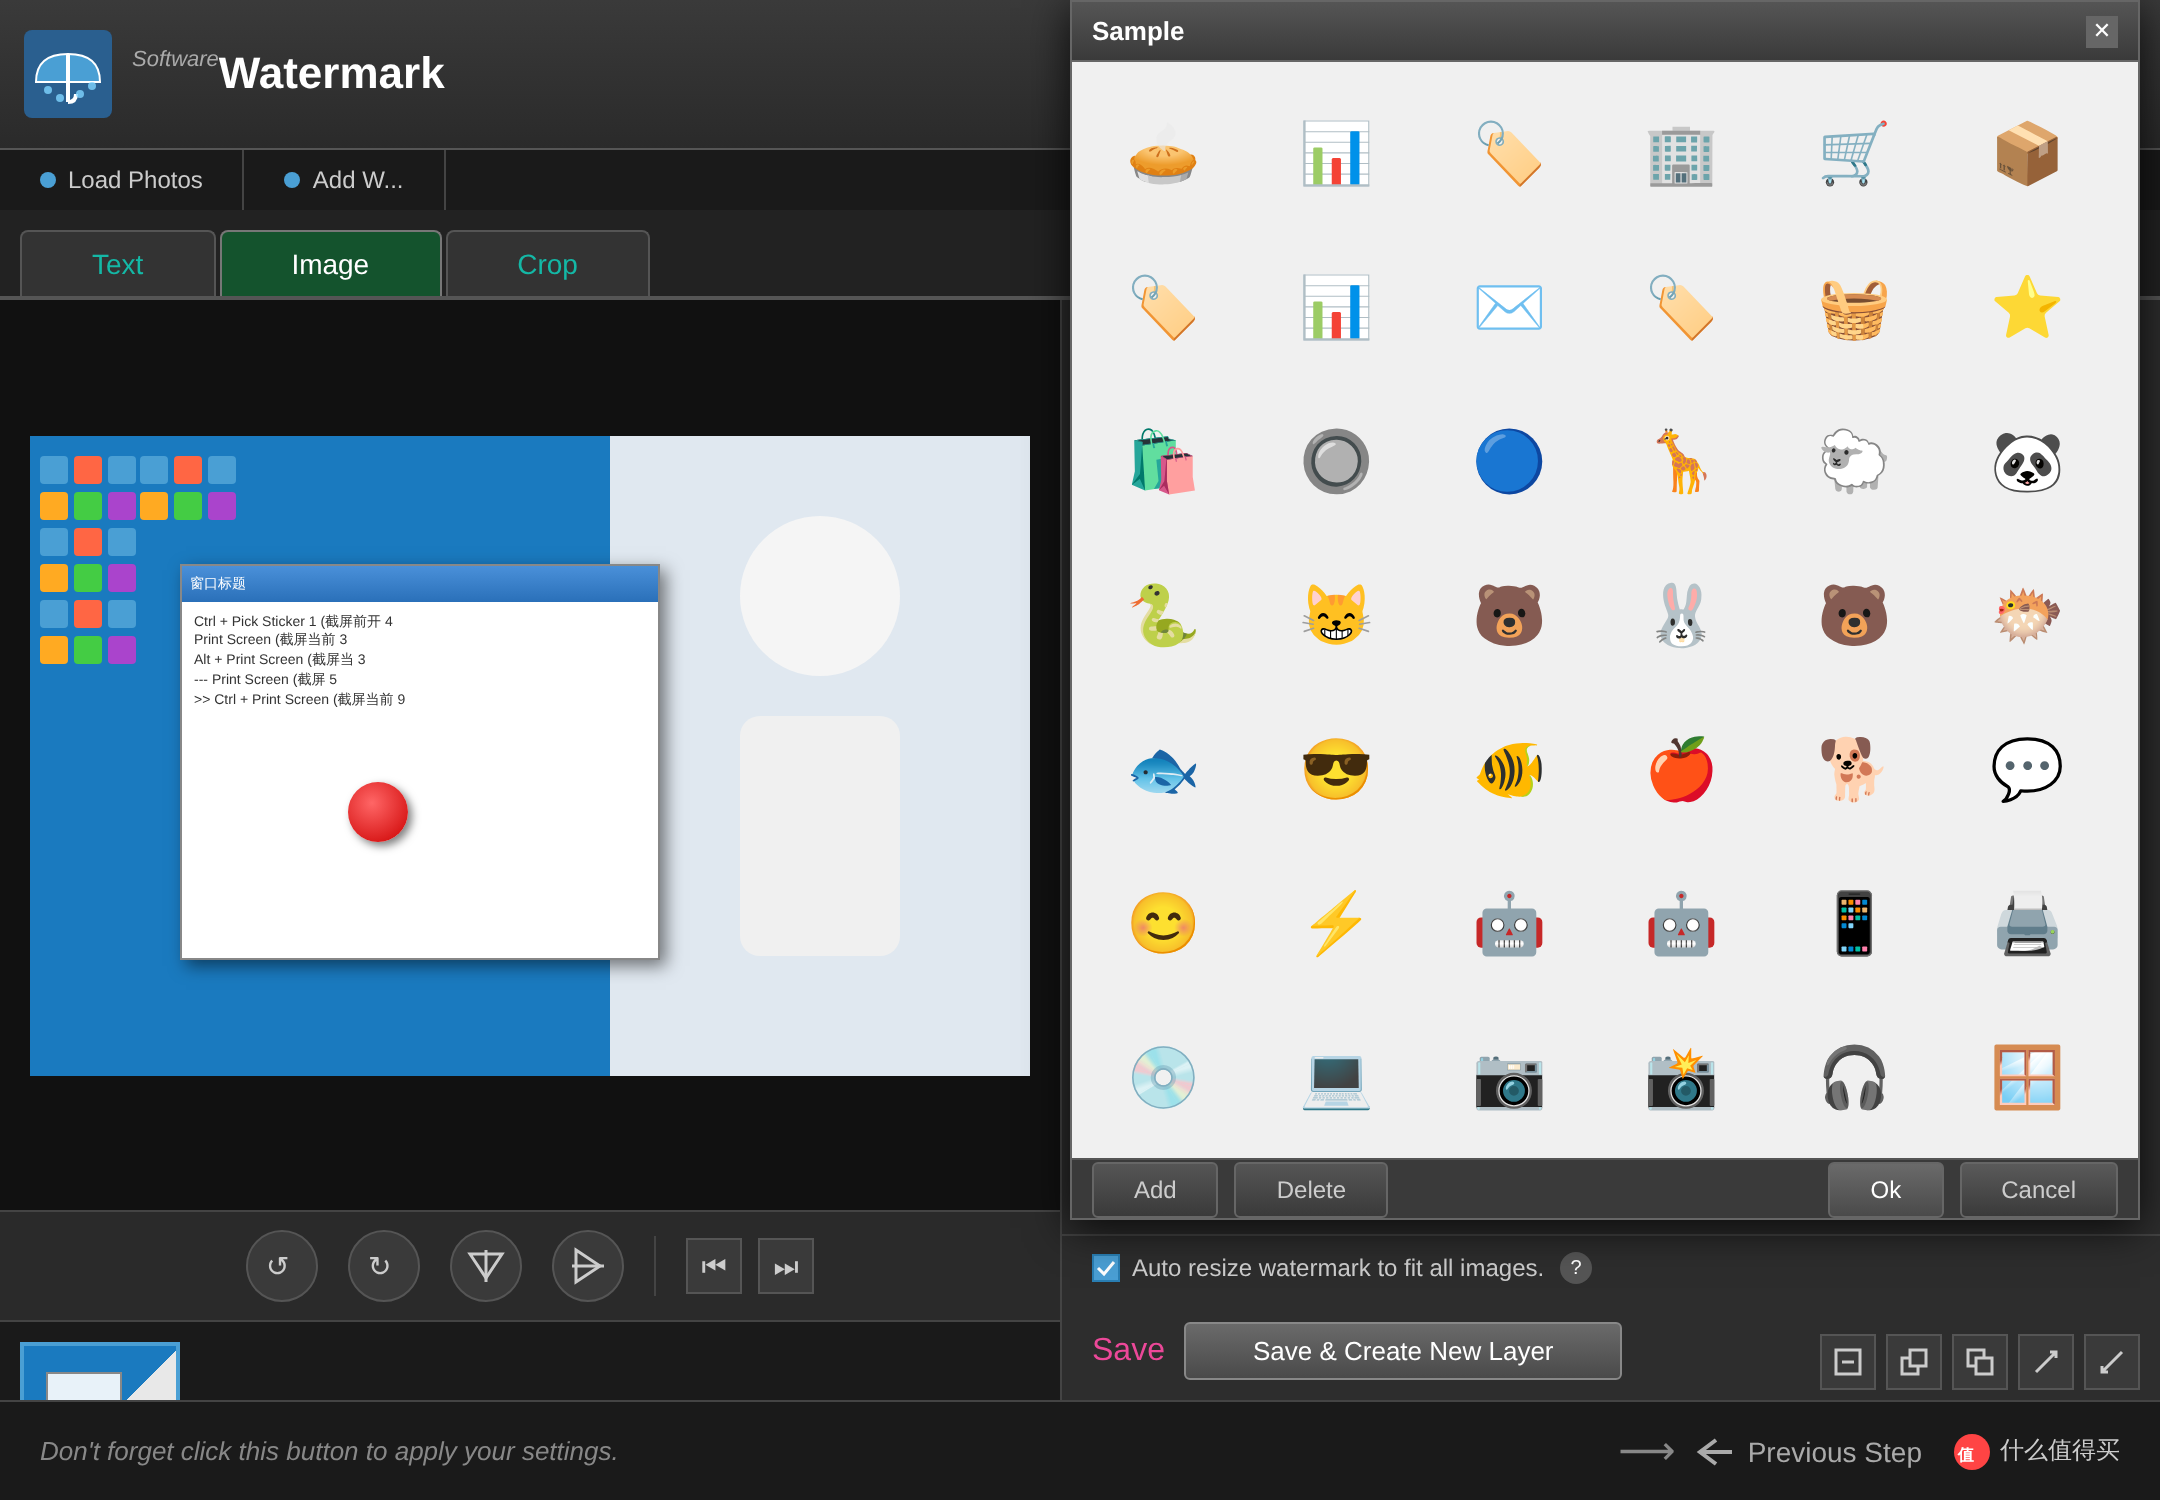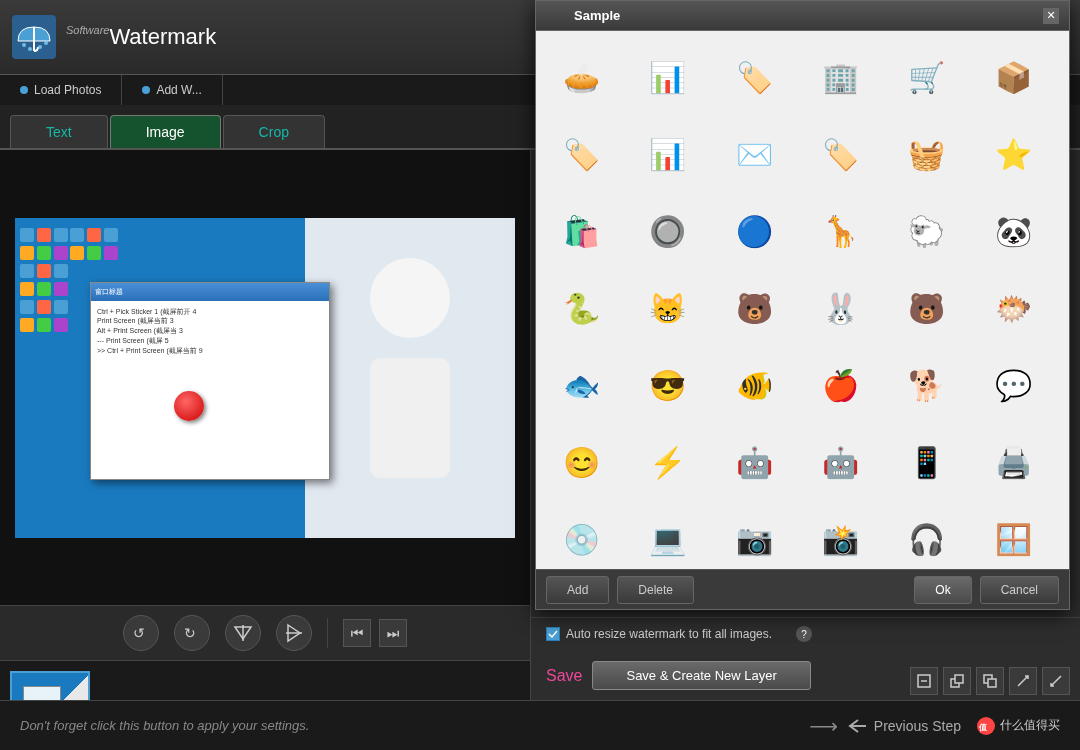--- a/index.html
+++ b/index.html
@@ -44,21 +44,21 @@
       flex-direction: row;
     }
     .logo-software {
       font-size: 11px;
       color: #aaa;
       font-style: italic;
     }
     .logo-watermark {
       font-size: 22px;
       color: #fff;
-      font-weight: normal;
+      font-weight: bold;
     }
 
     
     .nav-bar {
       height: 30px;
       background: #1a1a1a;
       display: flex;
       align-items: center;
     }
     .nav-item {
@@ -331,21 +331,21 @@
     .smart-fit-bar {
       position: absolute;
       bottom: 100px;
       left: 0;
       right: 0;
       padding: 8px 15px;
       background: #2d2d2d;
       border-top: 1px solid #444;
       display: flex;
       align-items: center;
-      gap: 24px;
+      gap: 8px;
     }
     .checkbox-item {
       display: flex;
       align-items: center;
       gap: 6px;
       color: #ccc;
       font-size: 12px;
     }
     .checkbox-blue {
       width: 14px;
@@ -435,21 +435,20 @@
       display: flex;
       align-items: center;
       padding: 0 10px;
       justify-content: space-between;
       border-bottom: 1px solid #666;
     }
     .dialog-title {
       color: #fff;
       font-size: 13px;
       font-weight: bold;
-      margin-left: 28px;
     }
     .dialog-close {
       width: 16px;
       height: 16px;
       background: #666;
       color: #fff;
       font-size: 11px;
       display: flex;
       align-items: center;
       justify-content: center;
@@ -482,21 +481,21 @@
     .icon-placeholder {
       width: 60px;
       height: 60px;
       display: flex;
       align-items: center;
       justify-content: center;
       font-size: 30px;
     }
 
     .dialog-footer {
-      height: 40px;
+      height: 30px;
       background: #3a3a3a;
       display: flex;
       align-items: center;
       justify-content: space-between;
       padding: 0 10px;
       border-top: 1px solid #555;
       gap: 8px;
     }
     .dialog-btn {
       padding: 6px 20px;

